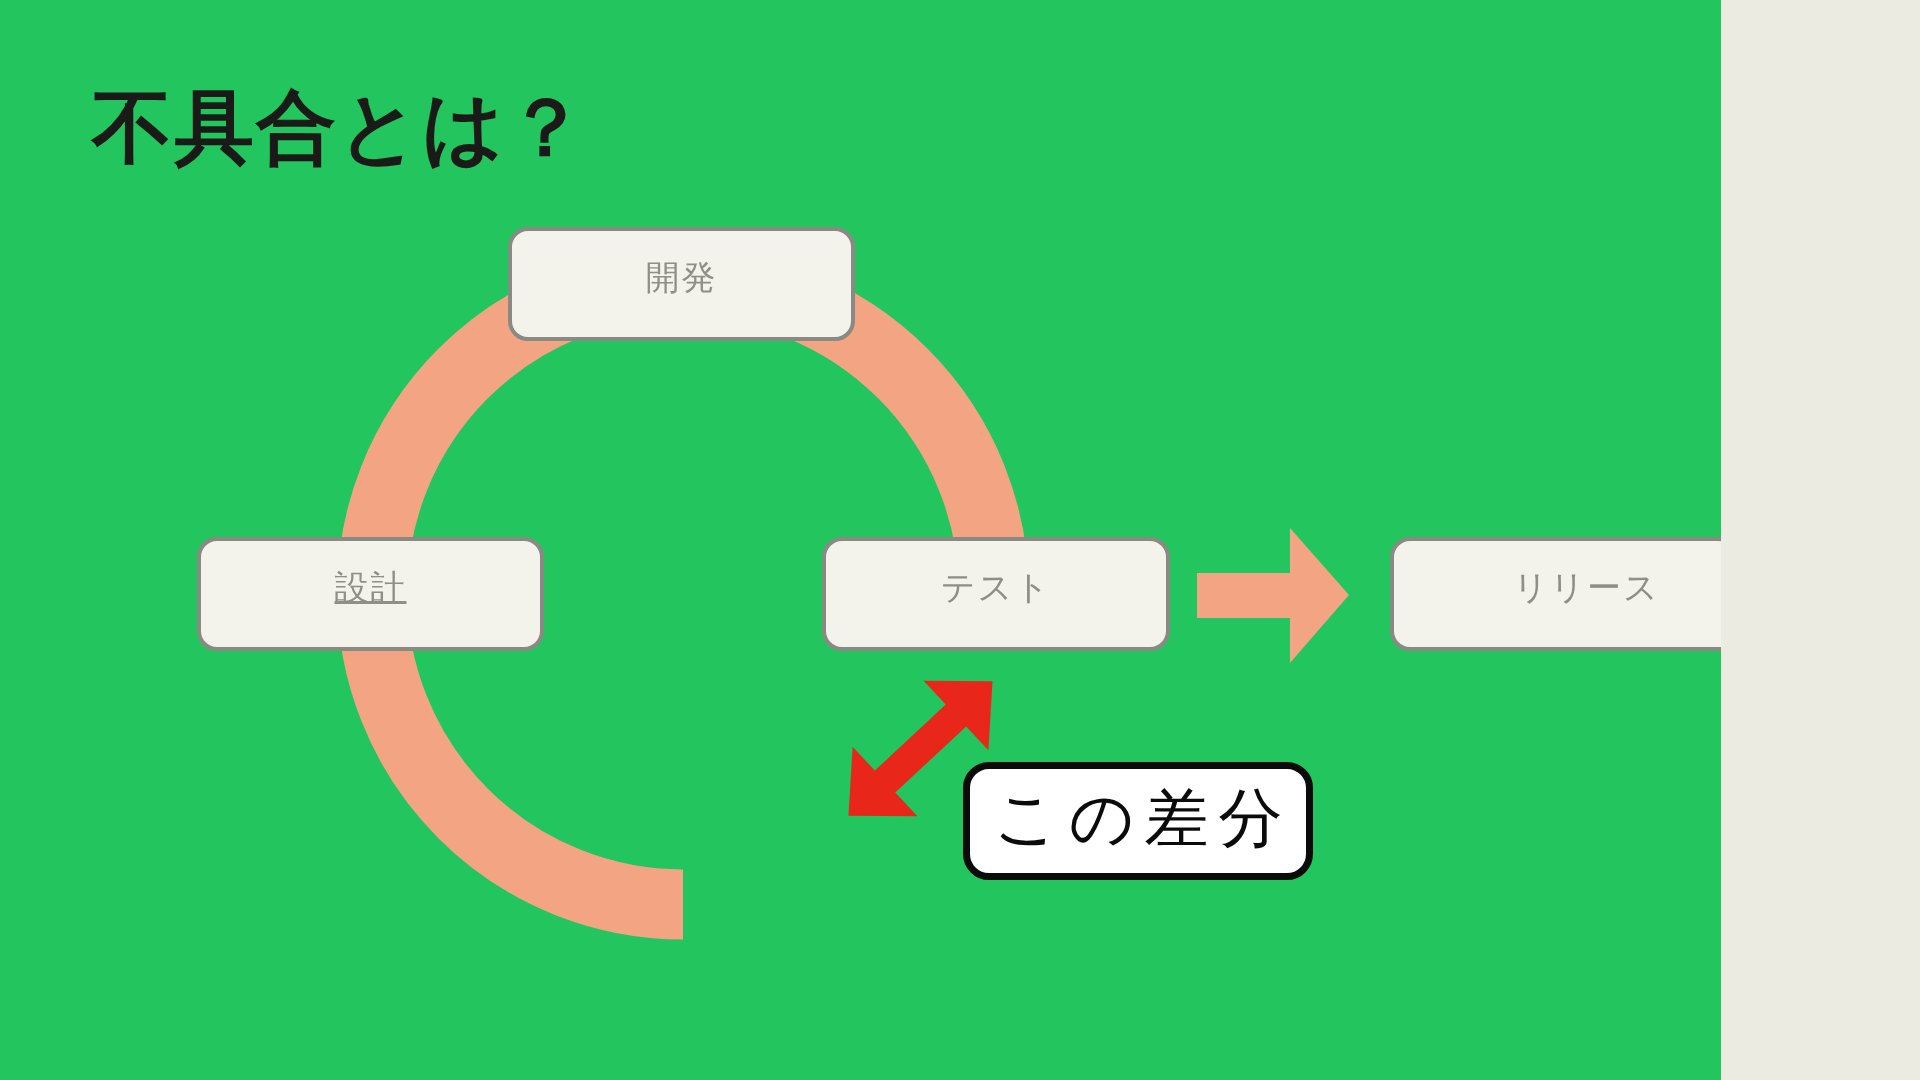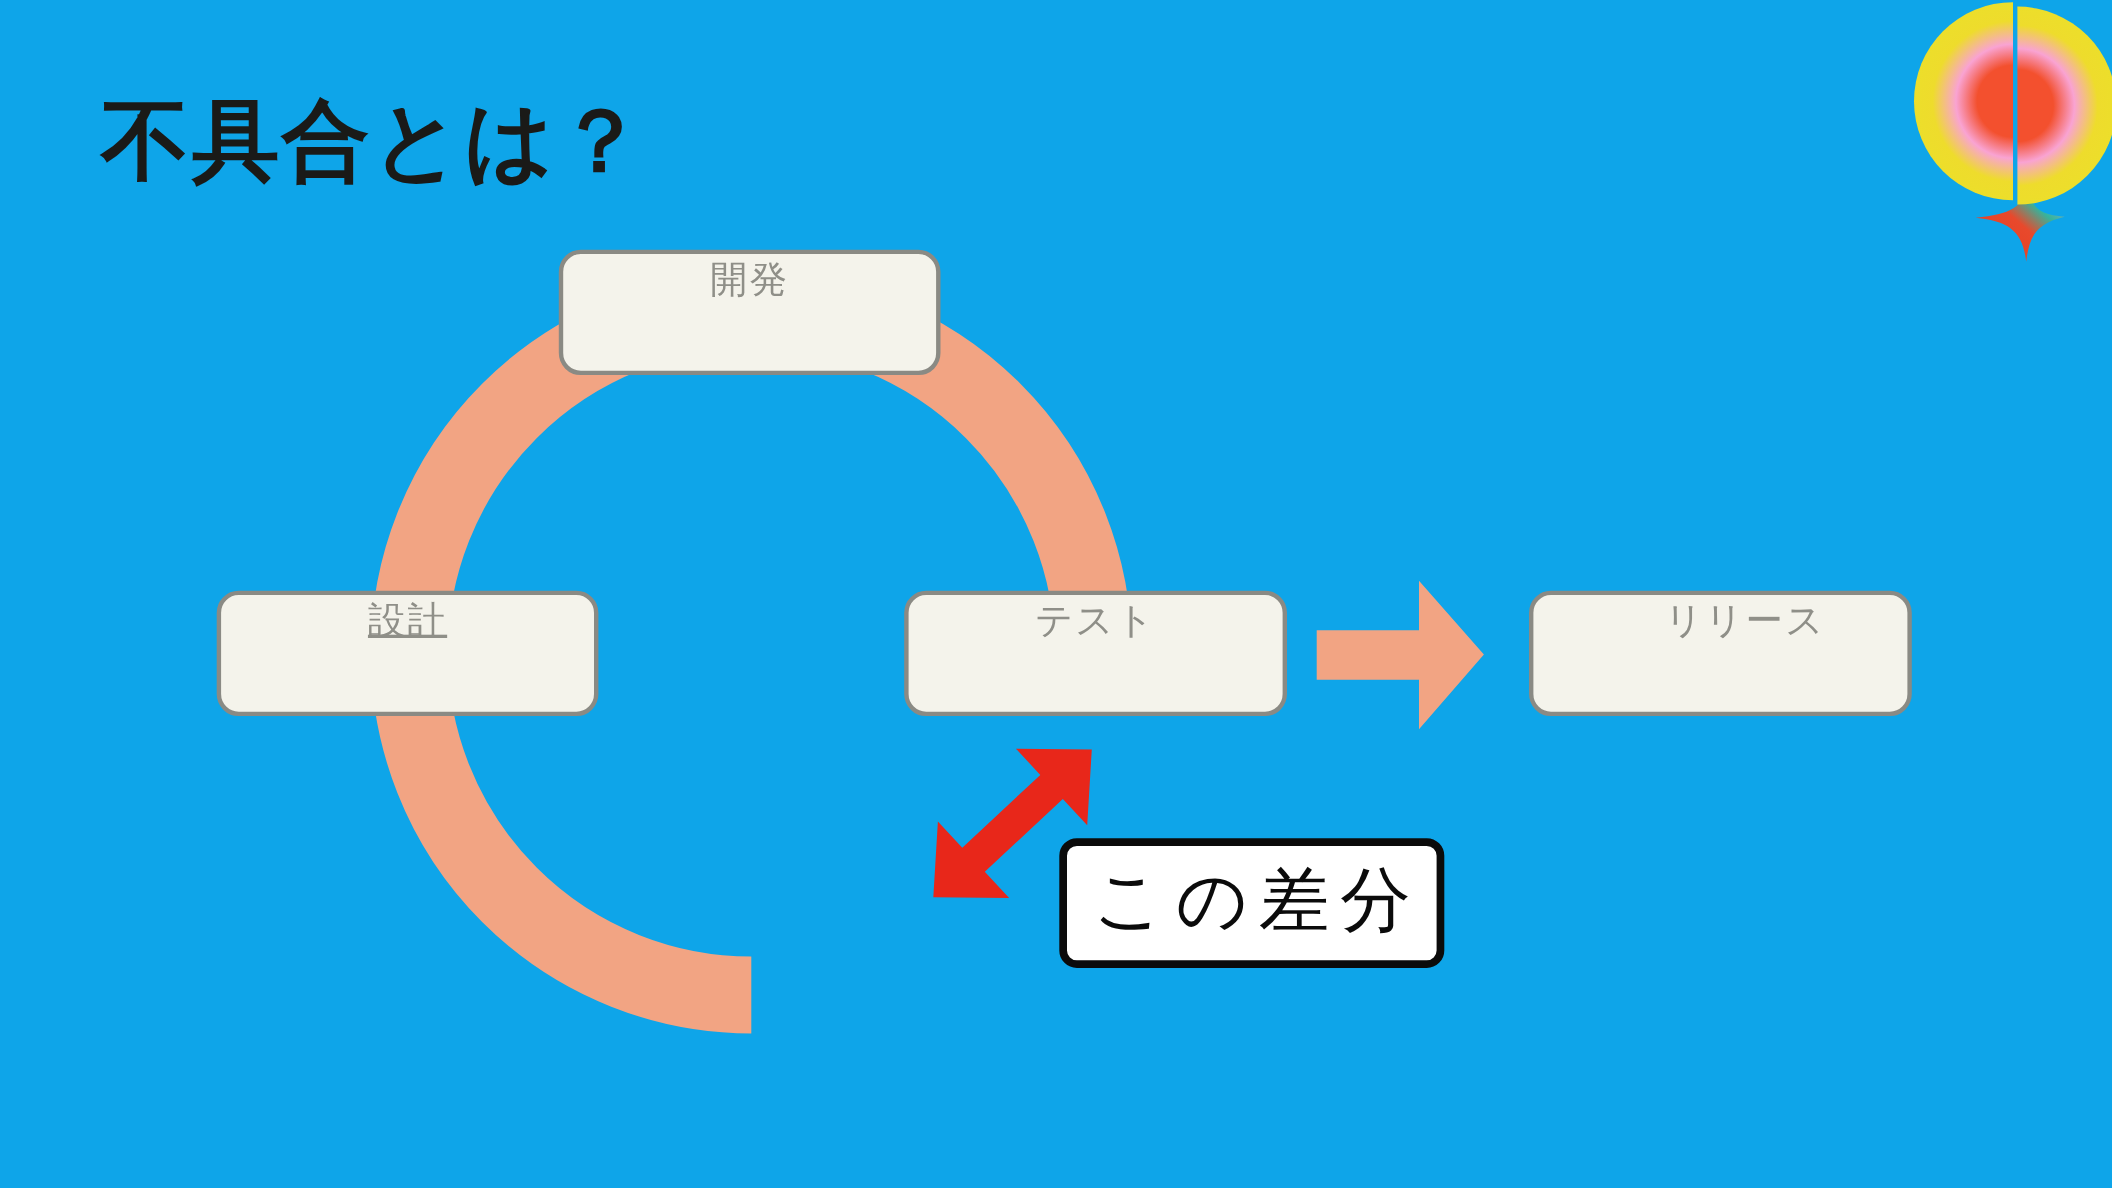--- a/index.html
+++ b/index.html
@@ -1,46 +1,46 @@
 <!DOCTYPE html>
 <html><head>
 <meta charset="utf-8">
 <style>
   html,body{margin:0;padding:0;}
   body{
     width:1920px;height:1080px;overflow:hidden;
     font-family:"Liberation Sans","DejaVu Sans",sans-serif;
     background:#ECEBE1;
   }
-  .slide{position:relative;width:1920px;height:1080px;background:#0ea5e9;overflow:hidden;}
+  .slide{position:relative;width:1721px;height:1080px;background:#22c55e;overflow:hidden;}
 
   .slide-title{
     position:absolute;left:92px;top:84px;margin:0;
     font-size:80px;font-weight:900;color:#1A1A18;letter-spacing:2px;line-height:1.1;
   }
 
   .shape-layer{position:absolute;left:0;top:0;width:1920px;height:1080px;z-index:1;}
 
   .flow-box{
     position:absolute;box-sizing:border-box;z-index:2;
     width:347px;height:114px;
     background:#F4F3EB;border:4px solid #8A8A84;border-radius:20px;
-    display:flex;align-items:flex-start;justify-content:center;
+    display:flex;align-items:center;justify-content:center;
     padding-bottom:12px;
     font-size:34px;color:#8F8F88;letter-spacing:2px;
   }
   .box-dev{left:508px;top:227px;}
   .box-design{left:197px;top:537px;text-decoration:underline;}
   .box-test{left:822px;top:537px;width:348px;}
   .box-req{left:508px;top:849px;}
   .box-release{left:1390px;top:537px;width:348px;padding-left:45px;}
 
   .diff-label{
     position:absolute;left:963px;top:762px;width:350px;height:118px;z-index:4;
-    box-sizing:border-box;background:#FFFFFF;border:7px solid #0B0B0B;border-radius:16px;
+    box-sizing:border-box;background:#FFFFFF;border:7px solid #0B0B0B;border-radius:26px;
     display:flex;align-items:center;justify-content:center;
     font-size:64px;color:#0B0B0B;letter-spacing:10px;padding-bottom:6px;padding-left:10px;
   }
 
   .deco{position:absolute;z-index:1;}
   .deco-half-left{
     left:1740px;top:2px;width:90px;height:180px;
     border-radius:90px 0 0 90px;
     background:radial-gradient(circle 96px at 100% 50%,
       #F3502E 0%, #F3502E 34%, #F9A3D2 54%, #EEDC2C 76%, #ECDF2A 100%);

